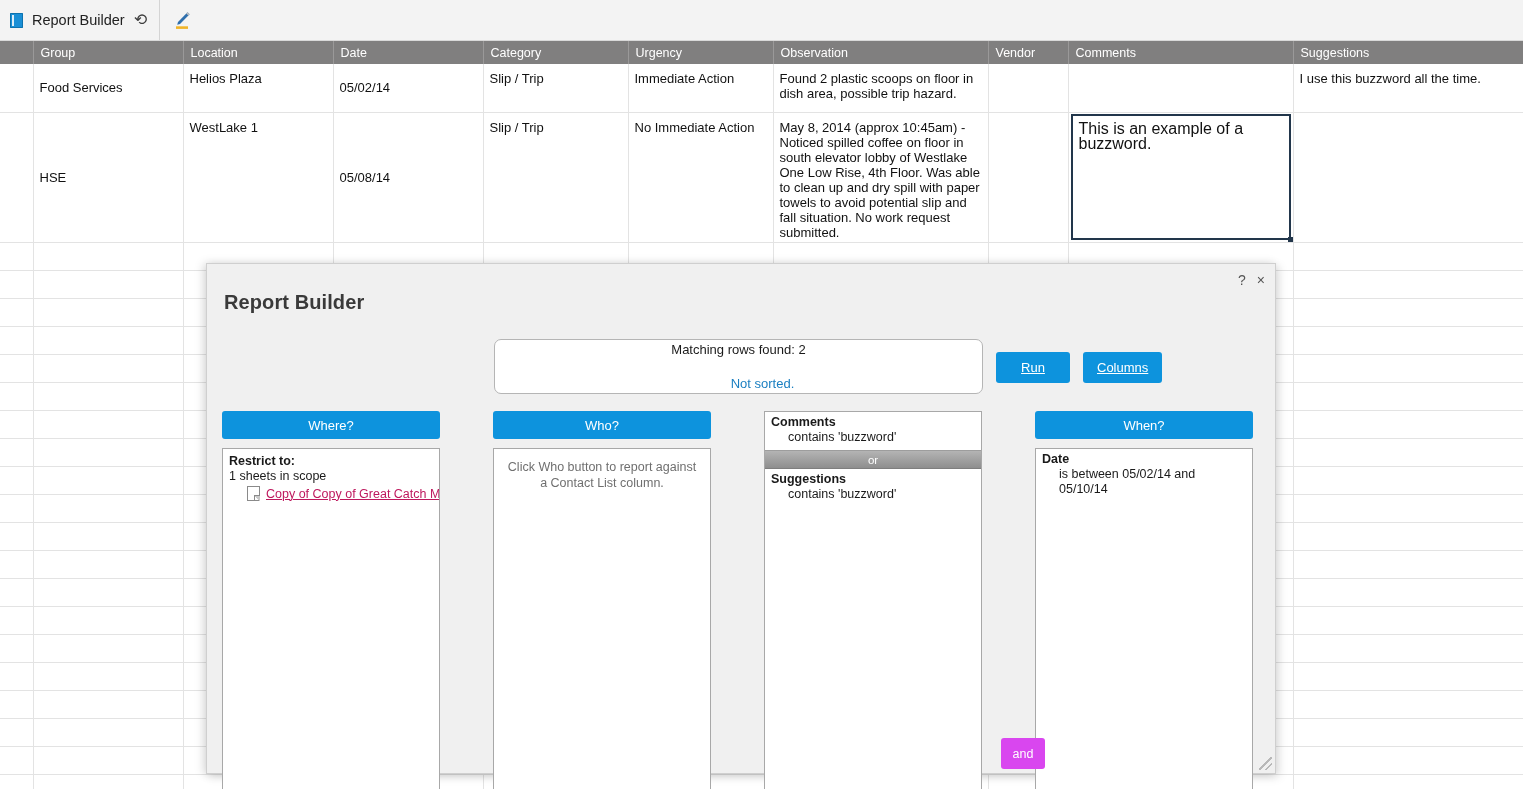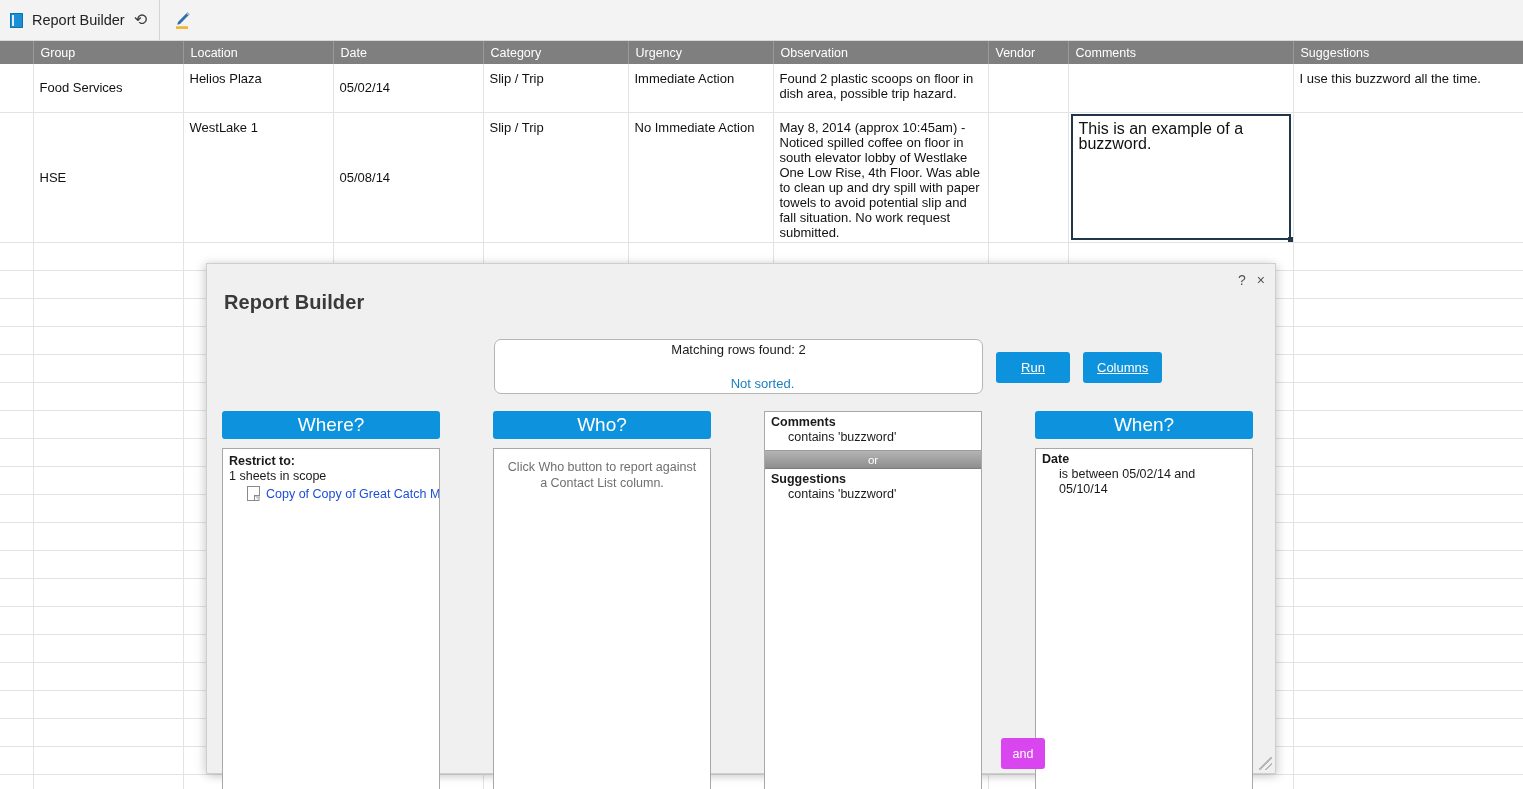--- a/index.html
+++ b/index.html
@@ -253,21 +253,21 @@
     margin-right: 53px;
     position: relative;
   }
   .section:last-child { margin-right: 0; }
   .section-btn {
     display: block;
     width: 218px;
     height: 28px;
     background: #0d93dd;
     color: #ffffff;
-    font-size: 19px;
+    font-size: 13px;
     border: none;
     border-radius: 3px;
     cursor: pointer;
     font-family: "Liberation Sans", sans-serif;
     margin-bottom: 9px;
   }
   .panel {
     width: 218px;
     height: 380px;
     background: #ffffff;
@@ -308,21 +308,22 @@
     content: "";
     position: absolute;
     right: -1px; bottom: -1px;
     width: 5px; height: 5px;
     background: linear-gradient(225deg, #c9c9c9 50%, transparent 50%);
     border-left: 1px solid #8a8a8a;
     border-top: 1px solid #8a8a8a;
   }
   .scope-text {
     font-size: 12.5px;
-    color: #1d4ed8;
+    color: #be185d;
+    text-decoration: underline;
   }
 
   .placeholder {
     padding: 10px 12px 0 12px;
     text-align: center;
     font-size: 12.5px;
     color: #6f6f6f;
     line-height: 16px;
   }
 

